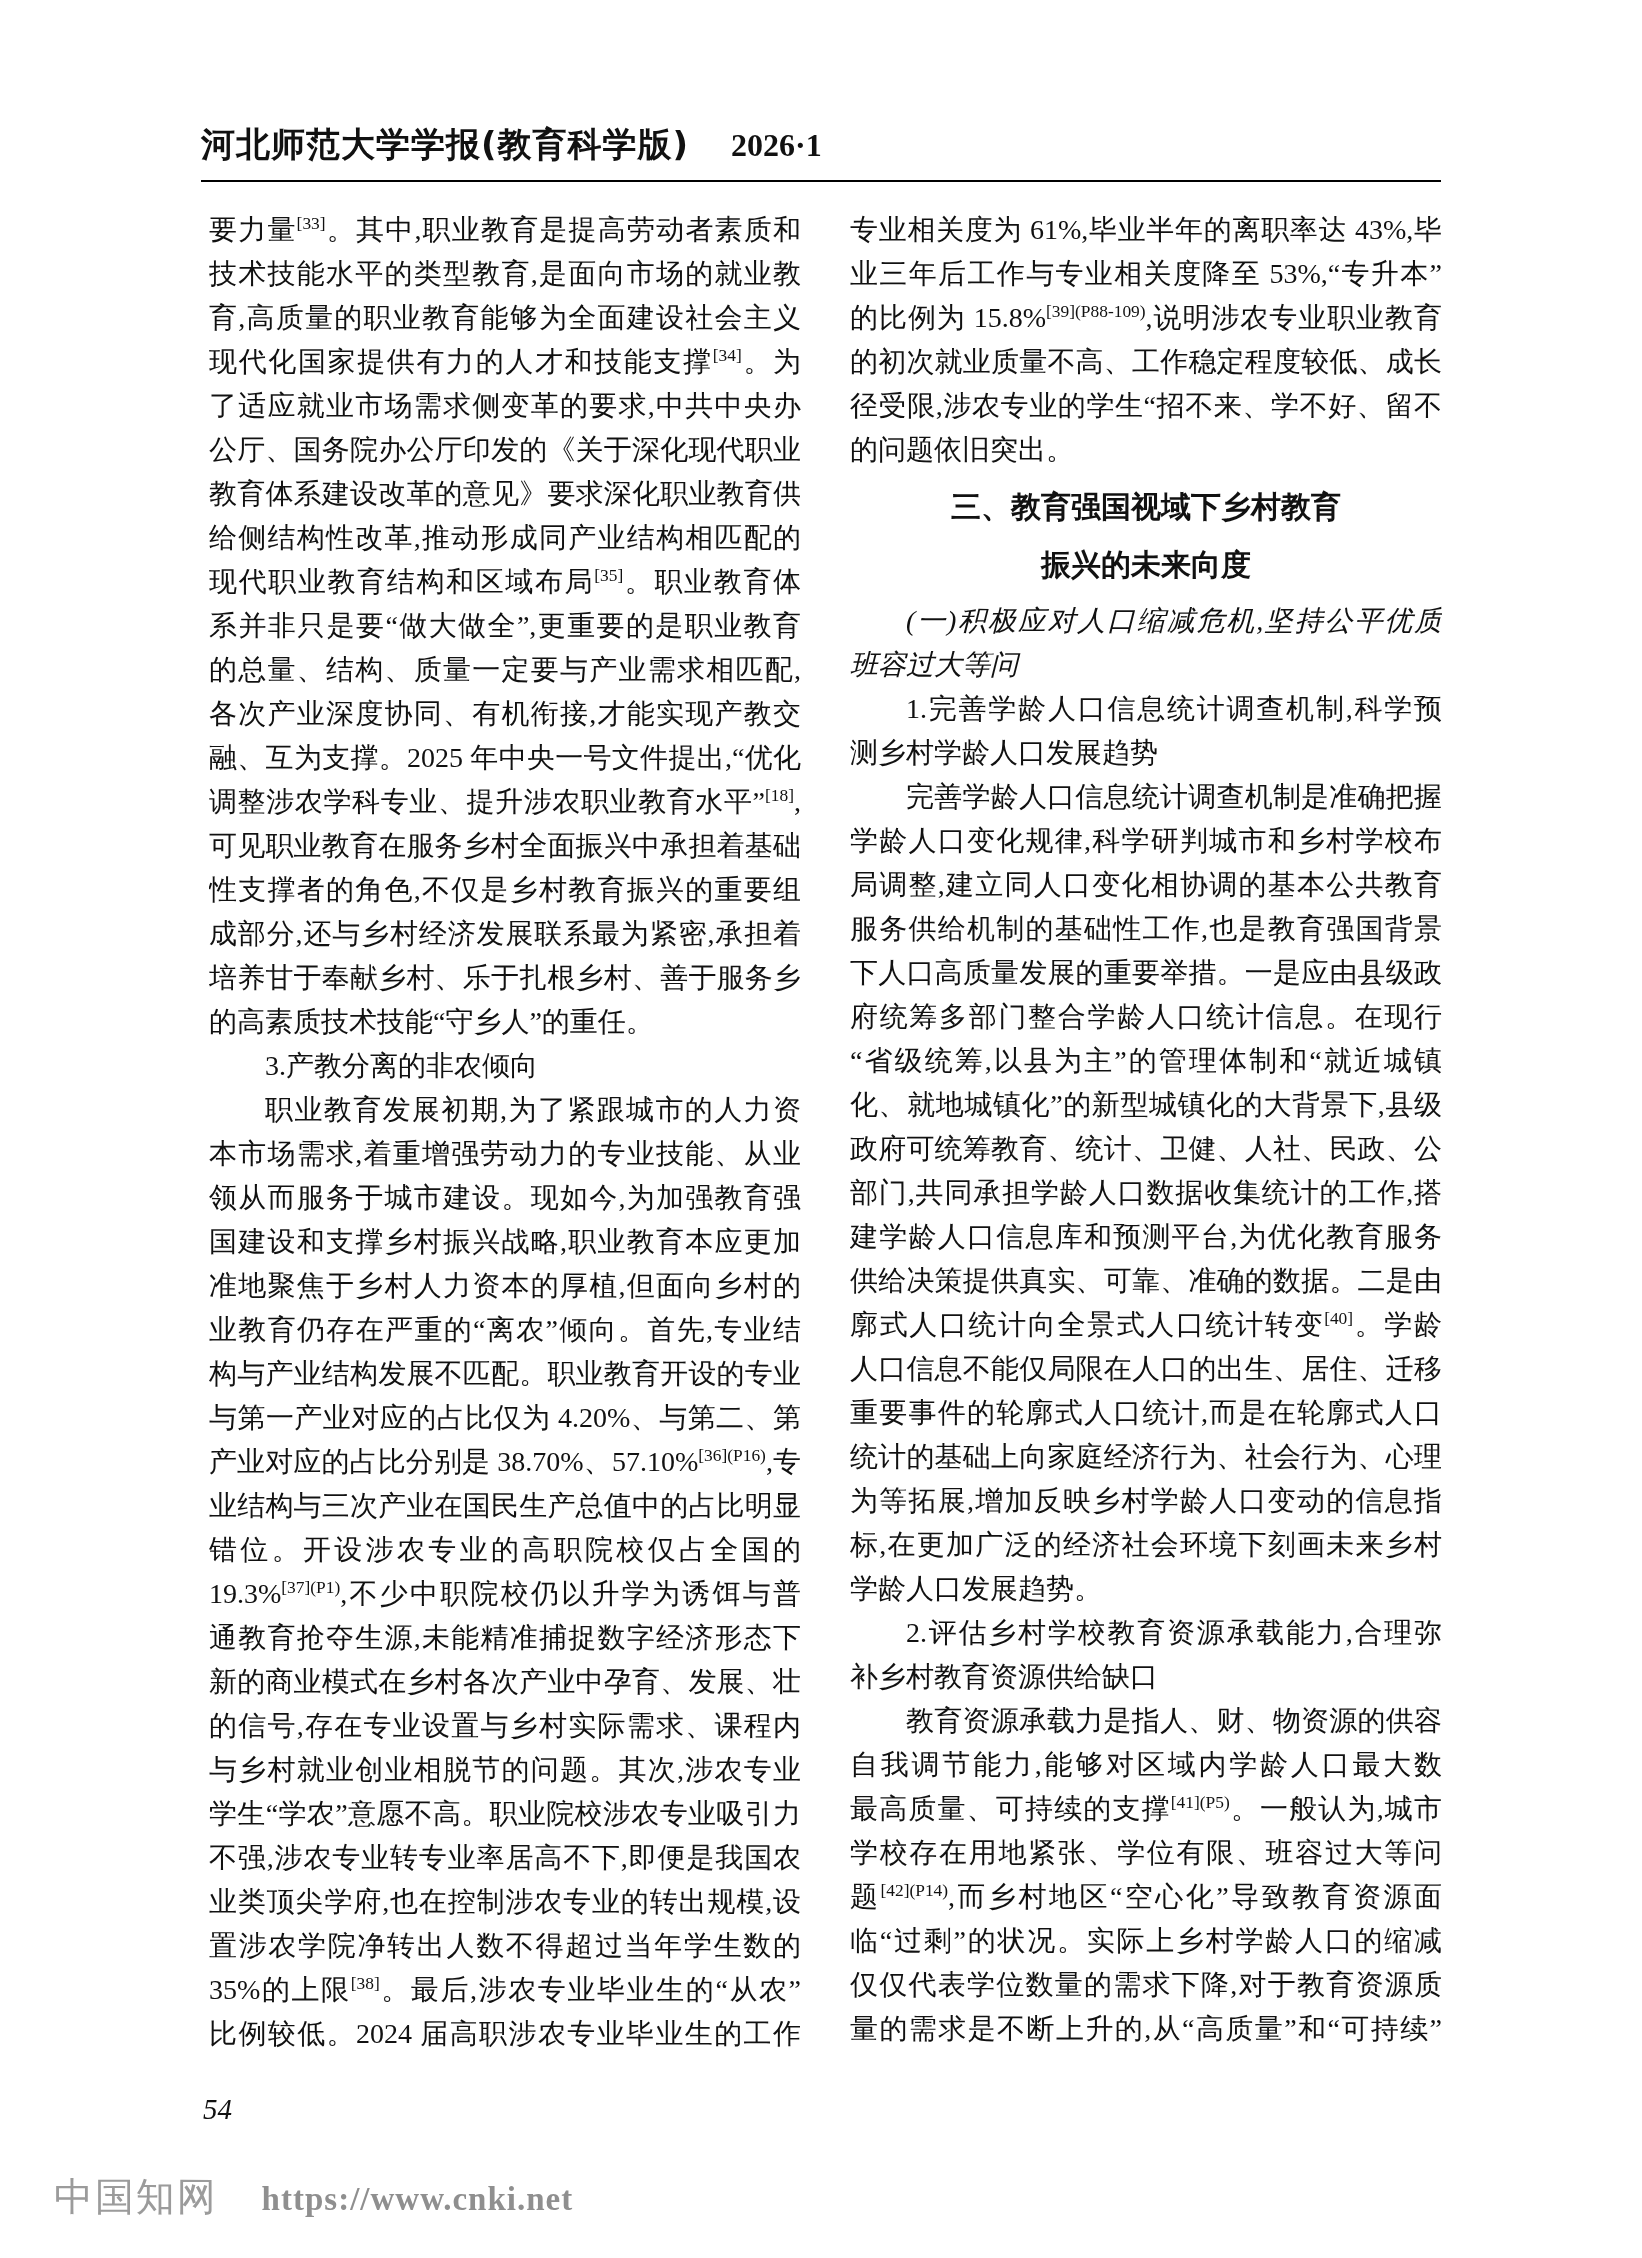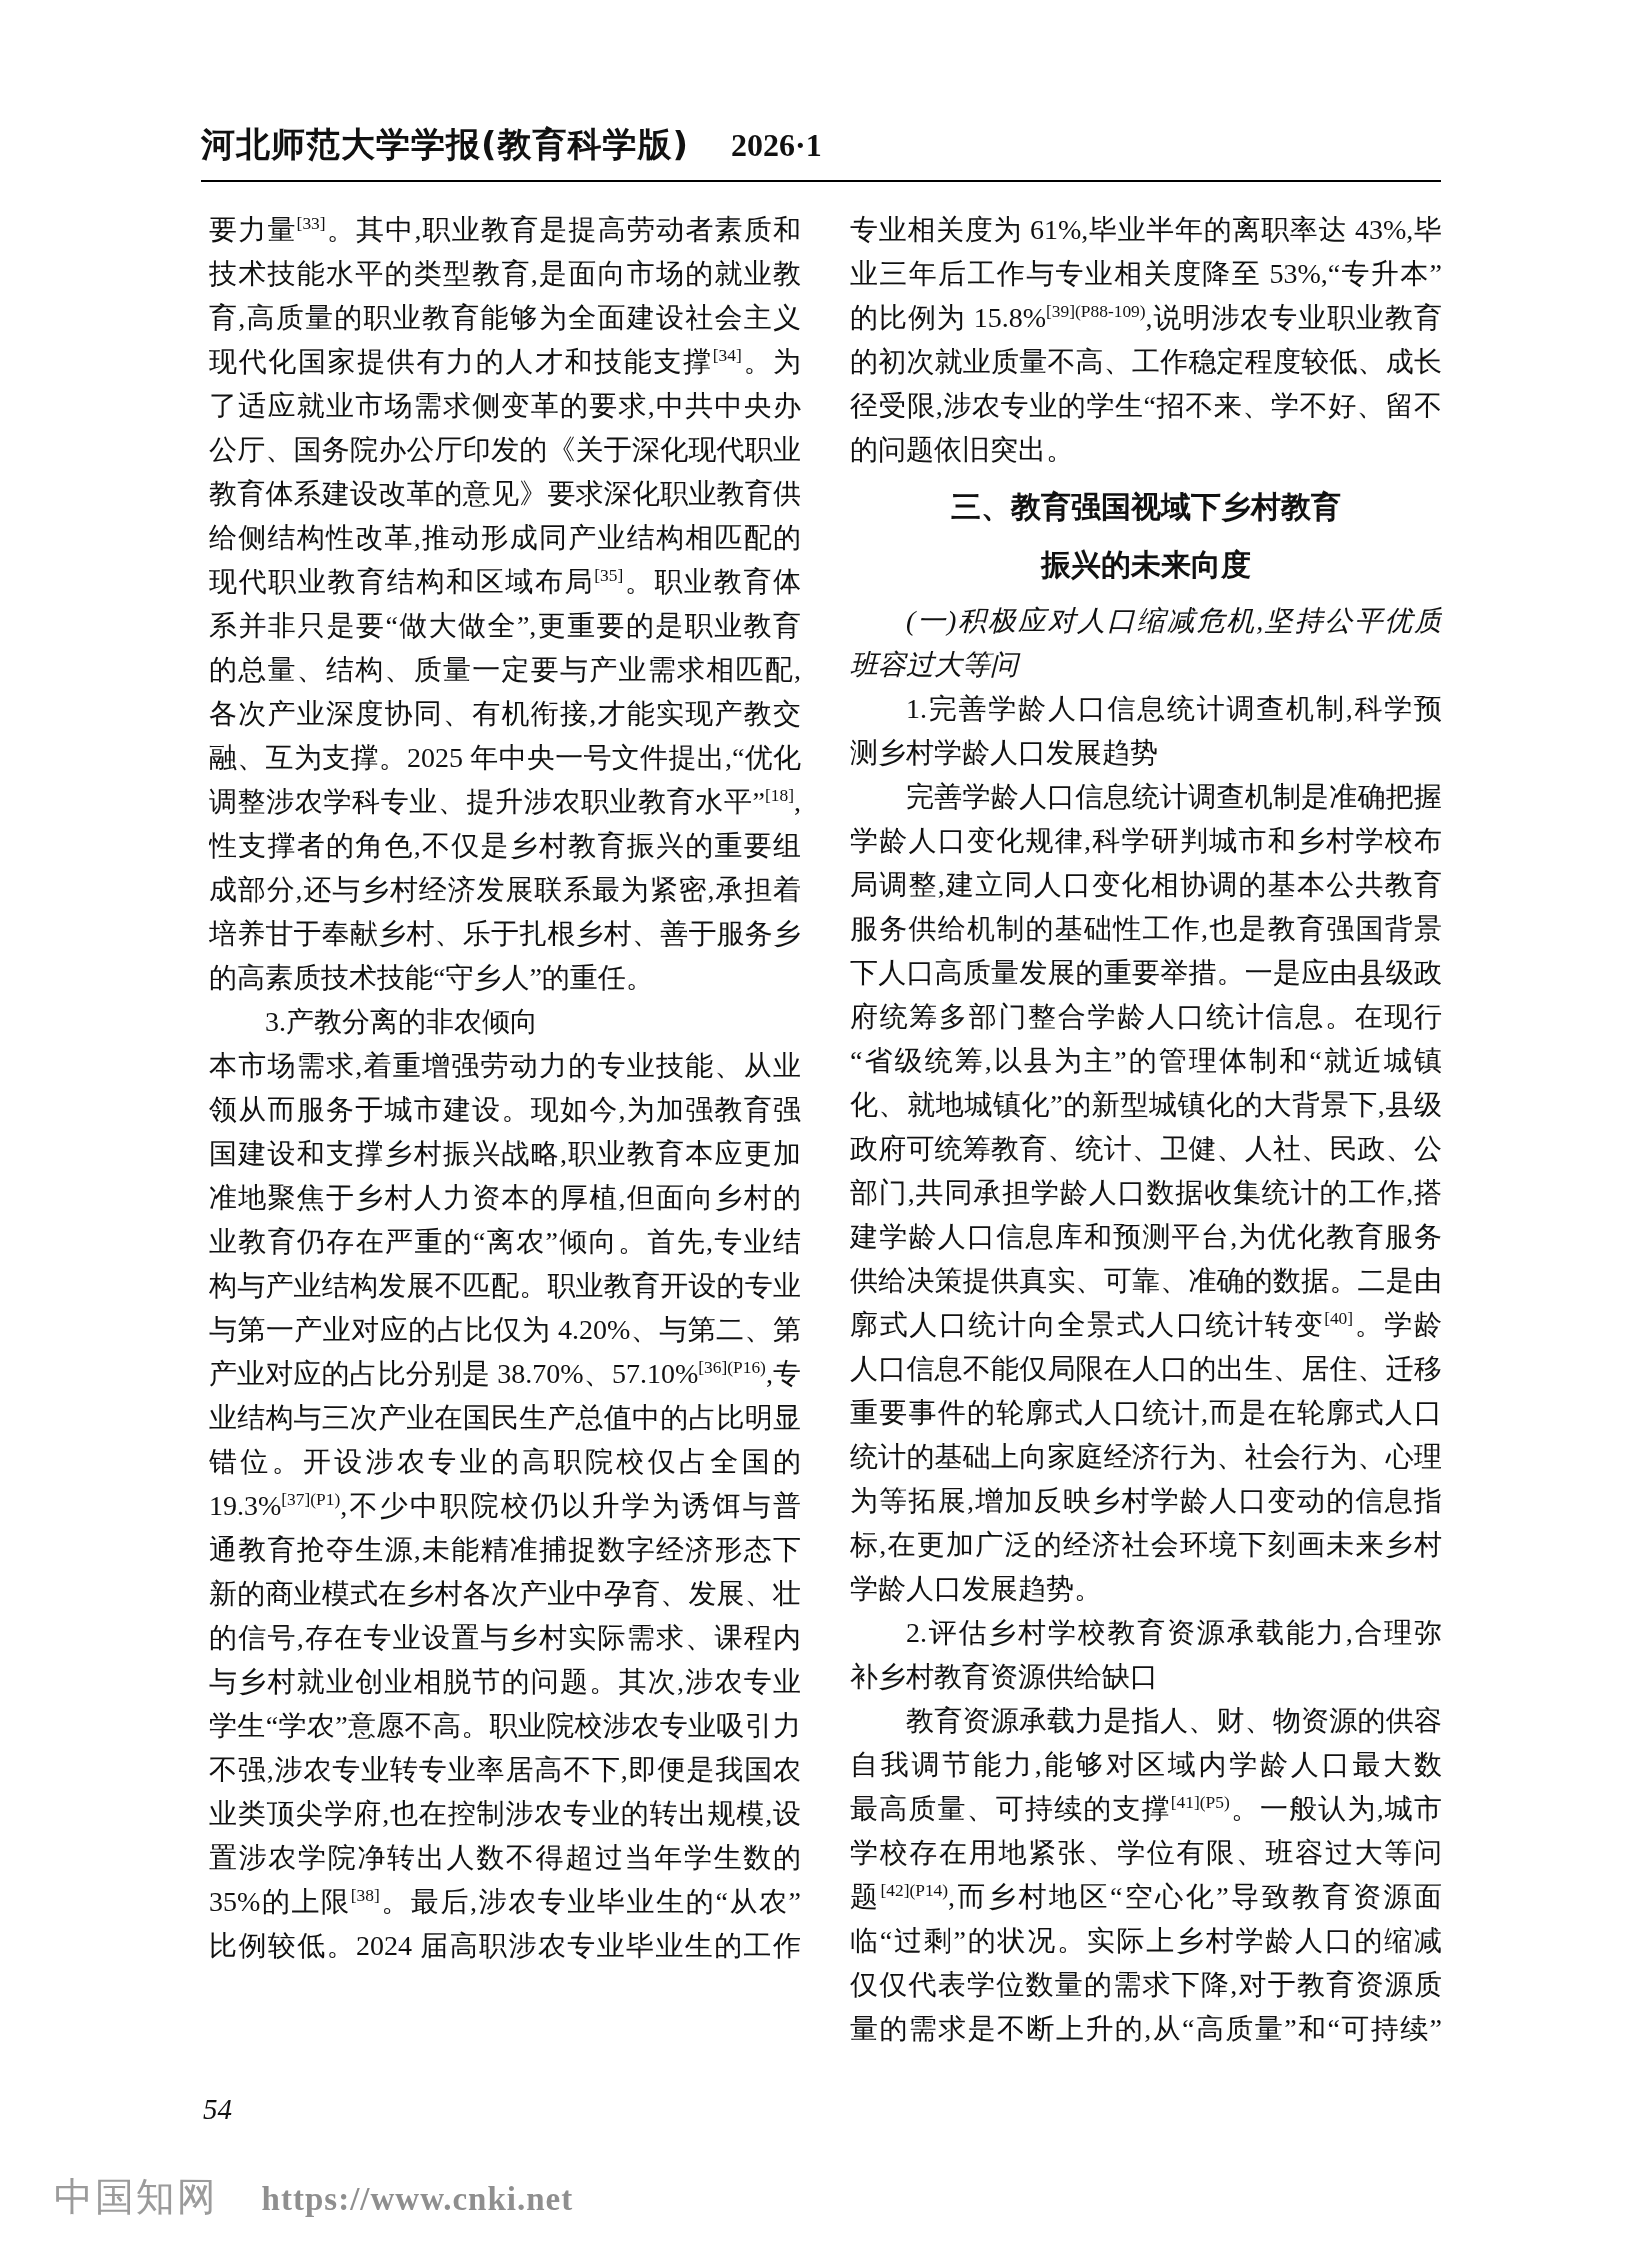--- a/index.html
+++ b/index.html
@@ -92,29 +92,31 @@
       <div class="jline">了适应就业市场需求侧变革的要求,中共中央办</div>
       <div class="jline">公厅、国务院办公厅印发的《关于深化现代职业</div>
       <div class="jline">教育体系建设改革的意见》要求深化职业教育供</div>
       <div class="jline">给侧结构性改革,推动形成同产业结构相匹配的</div>
       <div class="jline">现代职业教育结构和区域布局<sup>[35]</sup>。职业教育体</div>
       <div class="jline">系并非只是要“做大做全”,更重要的是职业教育</div>
       <div class="jline">的总量、结构、质量一定要与产业需求相匹配,与</div>
       <div class="jline">各次产业深度协同、有机衔接,才能实现产教交</div>
       <div class="jline">融、互为支撑。2025 年中央一号文件提出,“优化</div>
       <div class="jline">调整涉农学科专业、提升涉农职业教育水平”<sup>[18]</sup>,</div>
+      <div class="jline">可见职业教育在服务乡村全面振兴中承担着基础</div>
       <div class="jline">性支撑者的角色,不仅是乡村教育振兴的重要组</div>
       <div class="jline">成部分,还与乡村经济发展联系最为紧密,承担着</div>
       <div class="jline">培养甘于奉献乡村、乐于扎根乡村、善于服务乡村</div>
       <div class="jline flush">的高素质技术技能“守乡人”的重任。</div>
     </div>
     <div class="block subhead">
       <div class="jline flush indent">3.产教分离的非农倾向</div>
     </div>
     <div class="block body">
+      <div class="jline indent">职业教育发展初期,为了紧跟城市的人力资</div>
       <div class="jline">本市场需求,着重增强劳动力的专业技能、从业本</div>
       <div class="jline">领从而服务于城市建设。现如今,为加强教育强</div>
       <div class="jline">国建设和支撑乡村振兴战略,职业教育本应更加精</div>
       <div class="jline">准地聚焦于乡村人力资本的厚植,但面向乡村的职</div>
       <div class="jline">业教育仍存在严重的“离农”倾向。首先,专业结</div>
       <div class="jline">构与产业结构发展不匹配。职业教育开设的专业</div>
       <div class="jline">与第一产业对应的占比仅为 4.20%、与第二、第三</div>
       <div class="jline">产业对应的占比分别是 38.70%、57.10%<sup>[36](P16)</sup>,专</div>
       <div class="jline">业结构与三次产业在国民生产总值中的占比明显</div>
       <div class="jline">错位。开设涉农专业的高职院校仅占全国的</div>

